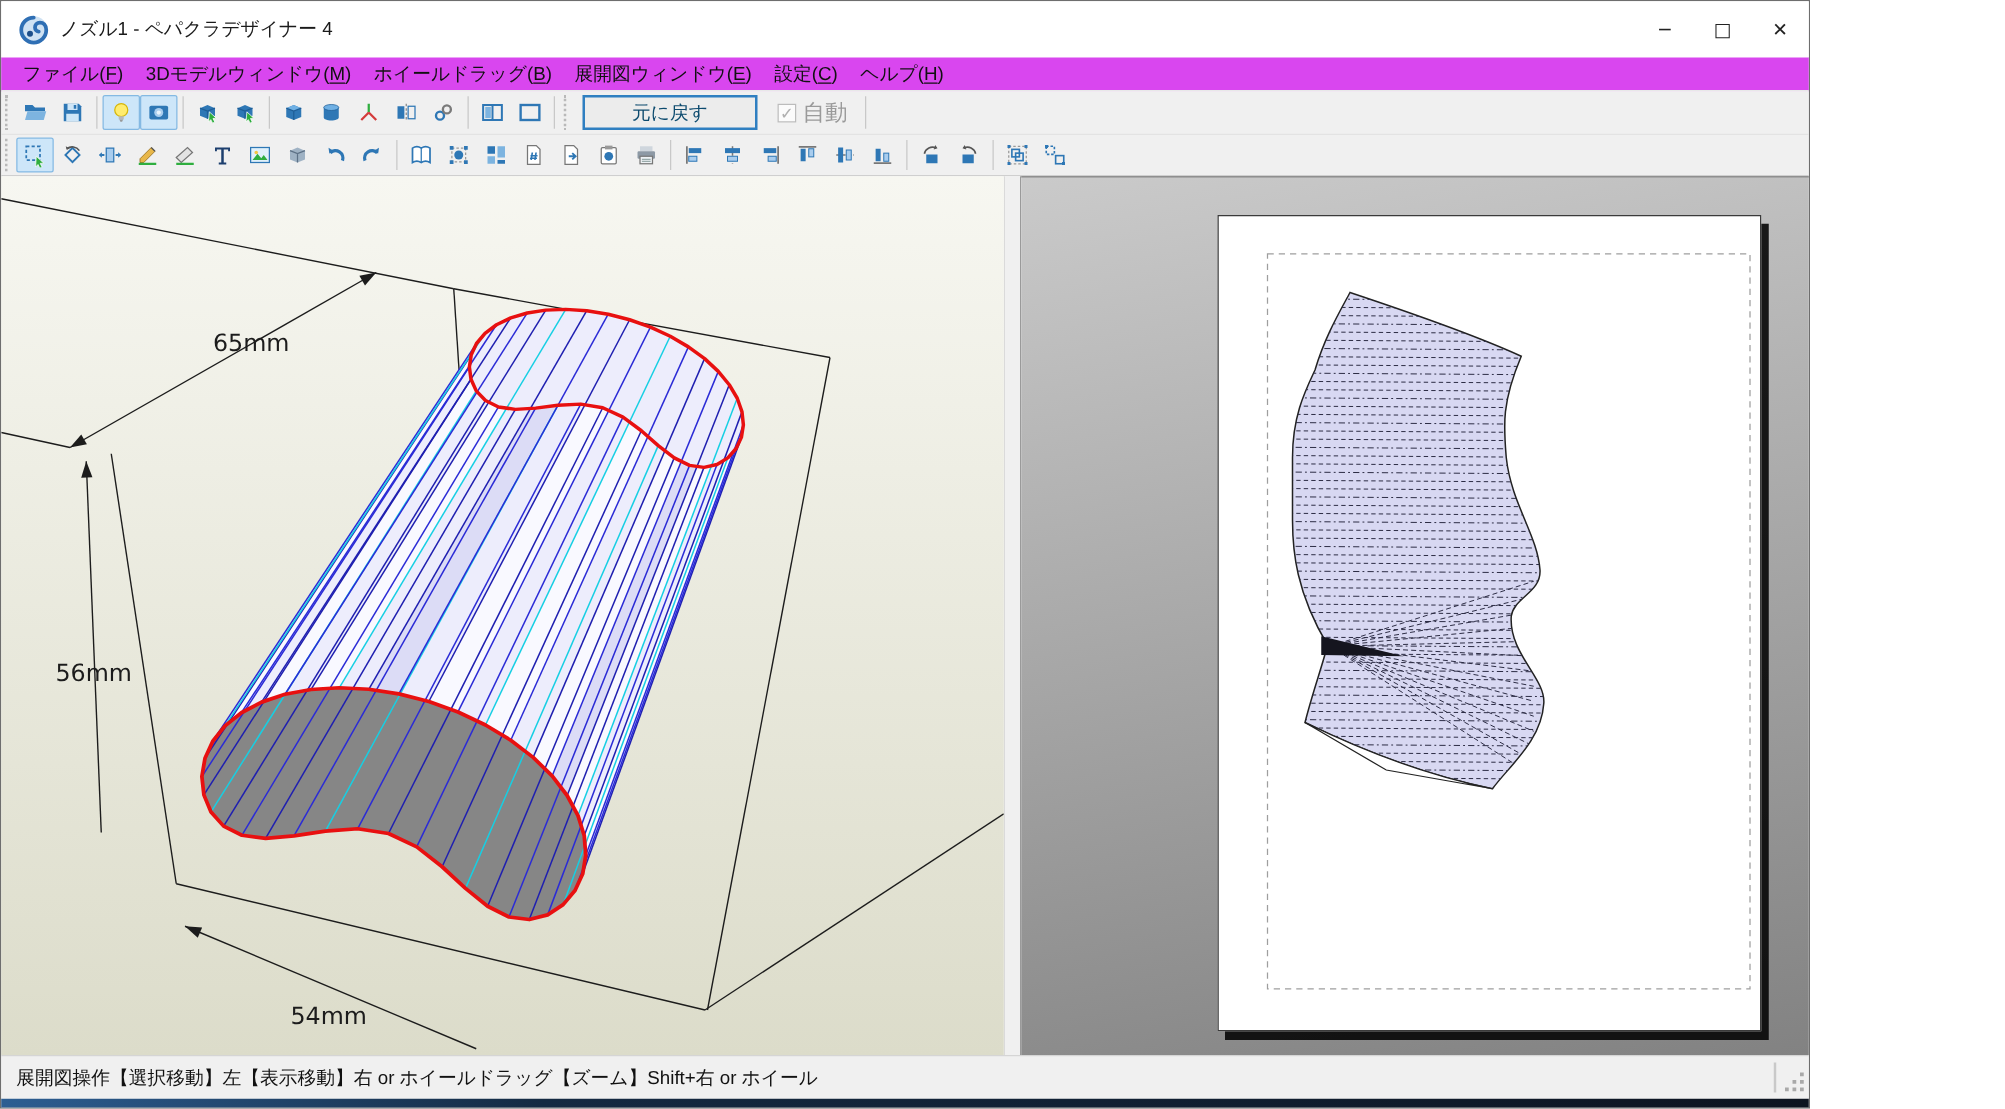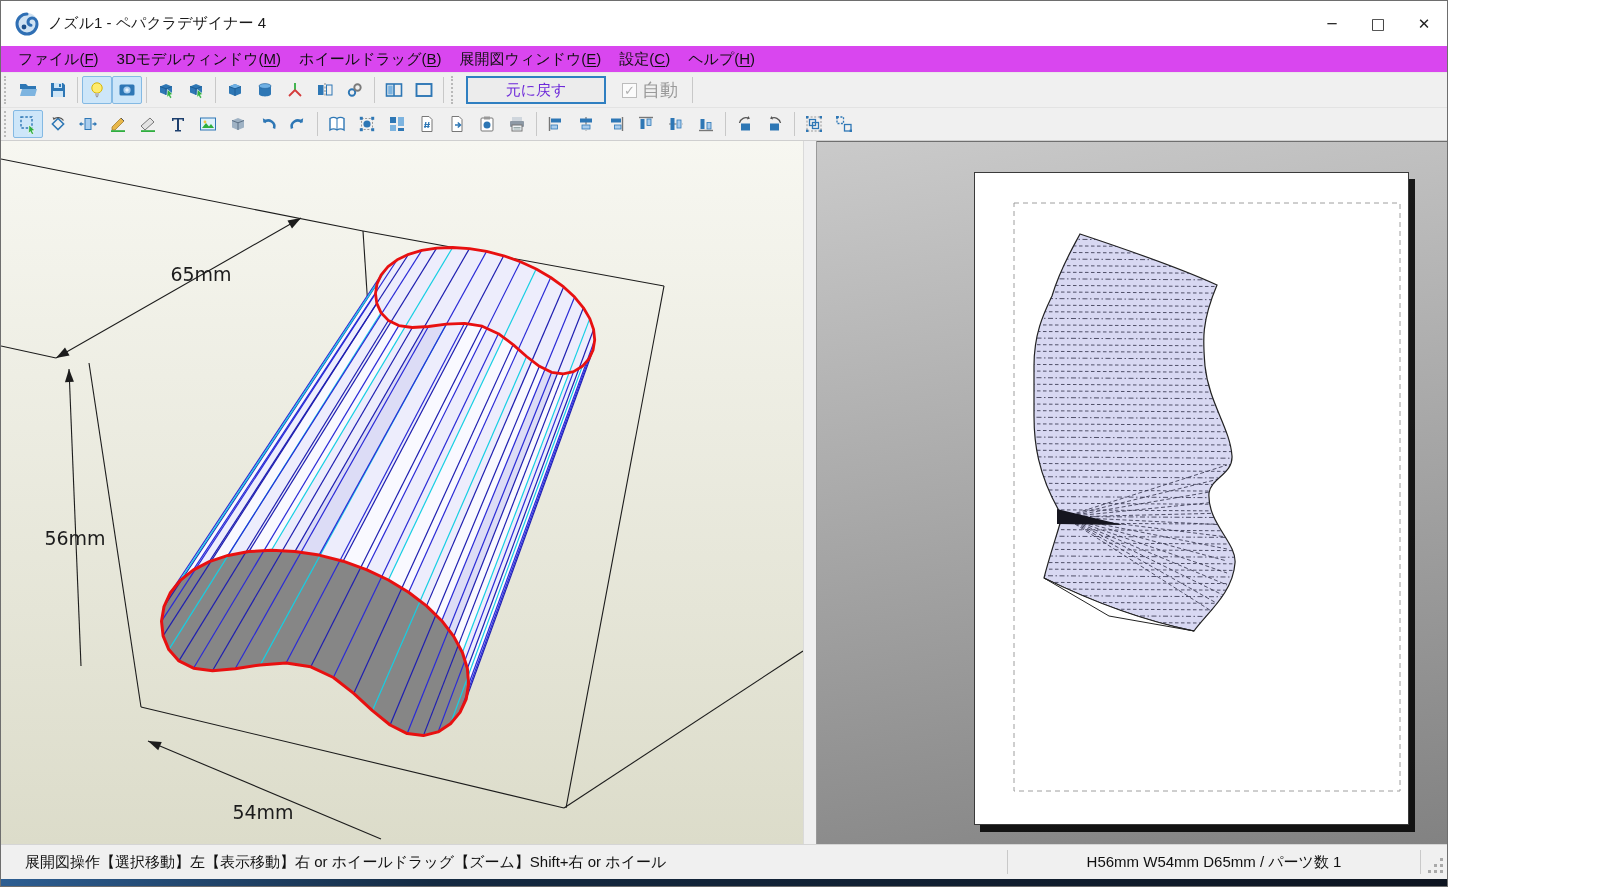--- a/index.html
+++ b/index.html
@@ -20,36 +20,36 @@
   .menu-item u { text-underline-offset:2px; }
 
   
   .toolbar { background:#f0f0f0; display:flex; align-items:center; flex:0 0 auto; }
   .toolbar1 { height:35px; border-bottom:1px solid #e3e3e3; }
   .toolbar2 { height:33px; border-bottom:1px solid #cfcfcf; }
   .grip { width:5px; height:80%; border-left:2px dotted #b9b9b9; margin:0 4px 0 3px; }
   .tsep { width:1px; height:75%; background:#c8c8c8; margin:0 4px; }
   .tbtn { width:30px; height:28px; display:flex; align-items:center; justify-content:center; border:1px solid transparent; border-radius:2px; }
   .tbtn.active { background:#cde6f9; border-color:#84b9e3; }
-  .undo-btn { min-width:140px; height:28px; margin:0 6px; background:#ececec; border:2px solid #2f7fc1; font-size:15px; color:#6d28d9; display:flex; align-items:center; justify-content:center; font-family:"Liberation Sans",sans-serif; }
+  .undo-btn { min-width:140px; height:28px; margin:0 6px; background:#ececec; border:2px solid #2f7fc1; font-size:15px; color:#0c4a6e; display:flex; align-items:center; justify-content:center; font-family:"Liberation Sans",sans-serif; }
   .auto-wrap { display:flex; align-items:center; margin:0 10px; }
   .auto-box { width:15px; height:15px; background:#fbfbfb; border:1px solid #bcbcbc; color:#b0b0b0; font-size:13px; line-height:13px; text-align:center; margin-right:5px; }
   .auto-label { font-size:18px; color:#9a9a9a; }
 
   
   .main { flex:1 1 auto; display:flex; min-height:0; }
   .pane3d { width:802px; background:linear-gradient(#f7f7f1,#dcdcca); position:relative; }
   .splitter { width:14px; background:#f0f0f0; border-left:1px solid #dadada; border-right:1px solid #9a9a9a; }
   .pane2d { flex:1; background:linear-gradient(170deg,#cacaca,#828282); position:relative; border-top:1px solid #6f6f6f; overflow:hidden; }
   .paper { position:absolute; left:157px; top:30px; width:435px; height:653px; background:#fff; border:1px solid #3a3a3a; box-shadow:6px 7px 0 0 rgba(5,5,5,0.9); }
   .paper svg { display:block; }
 
   
   .statusbar { height:35px; background:#f0f0f0; border-top:1px solid #d5d5d5; display:flex; align-items:center; font-size:15px; color:#111; flex:0 0 auto; }
-  .status-left { padding-left:24px; flex:1; white-space:nowrap; overflow:hidden; }
+  .status-left { padding-left:12px; flex:1; white-space:nowrap; overflow:hidden; }
   .status-sep { width:1px; height:70%; background:#c9c9c9; }
   .status-right { width:412px; text-align:center; white-space:nowrap; }
   .status-grip { width:26px; height:100%; position:relative; }
   .status-grip i { position:absolute; width:3px; height:3px; background:#a9a9a9; }
   .bottom-strip { height:7px; background:linear-gradient(90deg,#2d5e92,#142a42 30%,#0d1420); flex:0 0 auto; }
 </style>
 </head>
 <body>
 
 <div class="window">
@@ -571,21 +571,20 @@
             <path d="M82,336 L148,352 L82,351 Z" fill="#15151f"></path>
             <path d="M69,405 C120,430 170,448 219,458 L134,443 Z" fill="#ffffff" stroke="#222" stroke-width="1"></path>
           </svg>
       </div>
     </div>
   </div>
 
   <div class="statusbar">
     <div class="status-left">展開図操作【選択移動】左【表示移動】右 or ホイールドラッグ【ズーム】Shift+右 or ホイール</div>
     <div class="status-sep"></div>
-    <div class="status-right">H56mm W54mm D65mm / パーツ数 1</div>
     <div class="status-sep"></div>
     <div class="status-grip">
       <i style="right:4px;bottom:6px"></i>
         <i style="right:10px;bottom:6px"></i>
         <i style="right:16px;bottom:6px"></i>
       <i style="right:4px;bottom:12px"></i>
         <i style="right:10px;bottom:12px"></i>
       <i style="right:4px;bottom:18px"></i>
     </div>
   </div>

